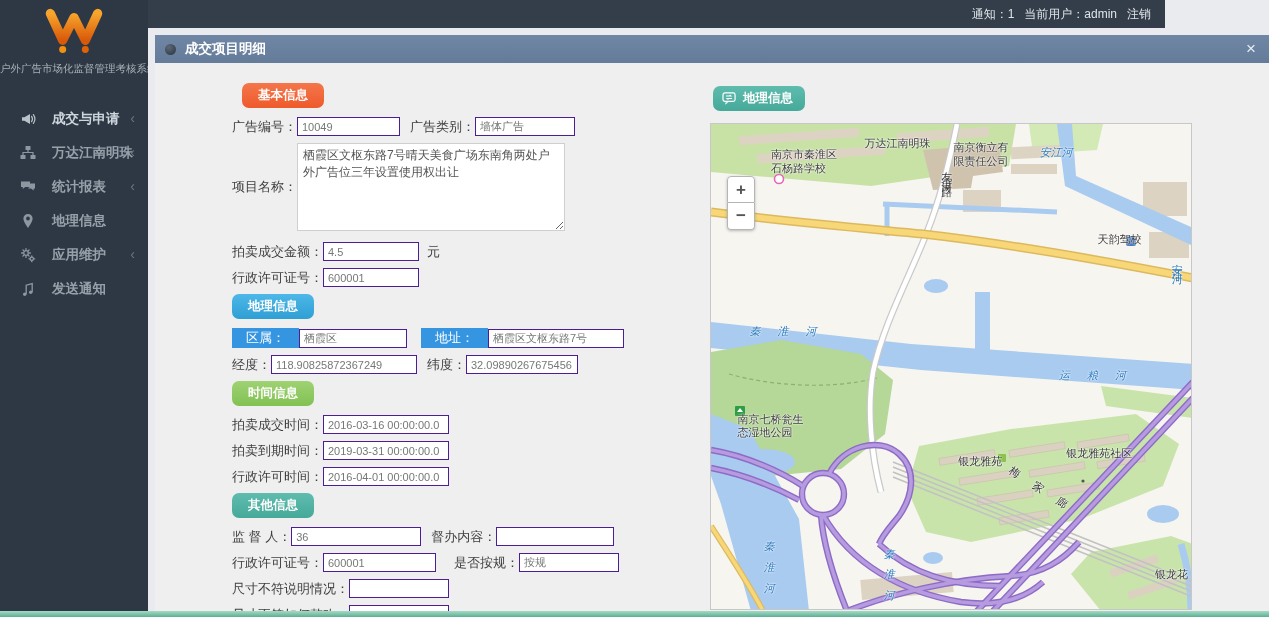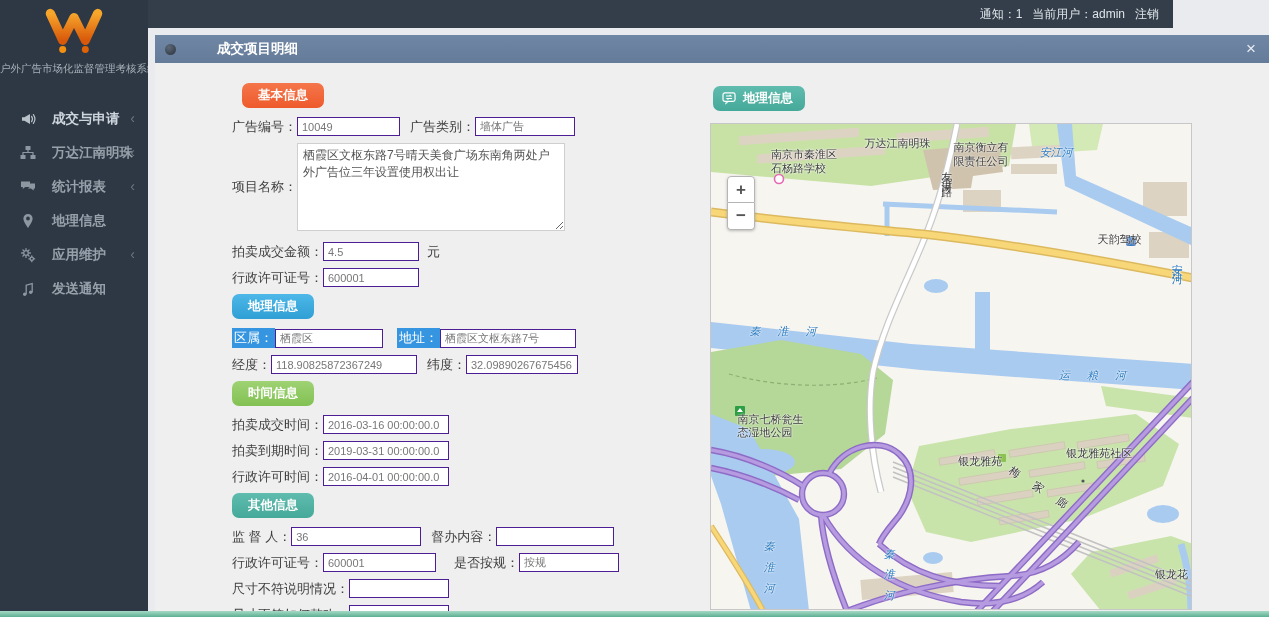--- a/index.html
+++ b/index.html
@@ -1,52 +1,52 @@
 <!DOCTYPE html>
 <html><head>
 <meta charset="utf-8">
 <style>
   * { margin:0; padding:0; box-sizing:border-box; }
   html,body { width:1269px; height:617px; overflow:hidden; font-family:"Liberation Sans","DejaVu Sans",sans-serif; }
   .app { position:relative; width:1269px; height:617px; background:#e9ebee; overflow:hidden; }
 
   
-  .topbar { position:absolute; left:8px; top:0; width:1165px; height:28px; background:#333e4a; z-index:5; }
+  .topbar { position:absolute; left:0; top:0; width:1165px; height:28px; background:#333e4a; z-index:5; }
   .topbar-right { position:absolute; right:14px; top:0; height:28px; display:flex; align-items:center; gap:10px; color:#dfe4e9; font-size:12px; }
   .topbar-right a { color:#dfe4e9; text-decoration:none; cursor:pointer; }
 
   
   .sidebar { position:absolute; left:0; top:0; width:148px; height:611px; background:#2d3844; z-index:6; }
   .logo-wrap { padding-top:6px; text-align:center; }
   .sys-title { margin-top:2px; text-align:center; font-size:10.5px; color:#a7b0b9; white-space:nowrap; overflow:hidden; }
   .menu { margin-top:26px; }
   .menu-item { position:relative; height:34px; display:flex; align-items:center; padding-left:20px; cursor:pointer; color:#97a1ab; font-size:13.5px; font-weight:bold; }
   .menu-item.active { color:#cdd5dd; }
   .menu-item .mi-icon { width:16px; height:16px; margin-right:16px; display:inline-flex; }
   .menu-item .chev { position:absolute; right:13px; top:50%; transform:translateY(-58%); font-size:14px; color:#6c7683; font-weight:normal; }
 
   
   .main { position:absolute; left:148px; top:28px; width:1121px; height:583px; background:#e9ebee; }
   .dialog { position:absolute; left:7px; top:7px; right:0; bottom:0; background:#efefef; }
-  .dialog-header { position:relative; height:28px; background:linear-gradient(#6f86a4,#647b99); display:flex; align-items:center; padding-left:10px;gap:32px; }
+  .dialog-header { position:relative; height:28px; background:linear-gradient(#6f86a4,#647b99); display:flex; align-items:center; padding-left:10px; }
   .dh-icon { width:11px; height:11px; border-radius:50%; background:radial-gradient(circle at 35% 30%, #5d6877, #39434f 70%); margin-right:9px; }
   .dh-title { color:#ffffff; font-size:13.5px; font-weight:bold; }
   .dh-close { position:absolute; right:13px; top:4px; color:#e8ecf2; font-size:17px; line-height:20px; cursor:pointer; }
   .dialog-body { position:absolute; left:0; top:28px; right:0; bottom:0; overflow:hidden; }
 
   
   .form-col { position:absolute; left:77px; top:20px; width:460px; }
   .badge { display:inline-block; color:#fff; font-size:12.5px; font-weight:bold; padding:4px 16px; border-radius:7px; margin-bottom:9px; }
   .badge-orange { background:linear-gradient(#f4764a,#ee5a2c);margin-left:10px; }
   .badge-blue   { background:linear-gradient(#4db7e8,#2f9fd4); }
   .badge-green  { background:linear-gradient(#9ed273,#82c153); }
   .badge-teal   { background:linear-gradient(#5fbcae,#45a999); }
   .frow { display:flex; align-items:center; margin-bottom:7px; }
   .flabel { font-size:13px; color:#3f3f3f; white-space:nowrap; }
-  .flabel.hl { background:#3695e0; color:#fff; padding:1px 2px; }
+  .flabel.hl { background:#3695e0; color:#fff; padding:1px 14px; }
   .fin { height:19px; border:1px solid #4c1d95; background:#fff; font-size:11px; color:#777; padding:0 4px; font-family:"Liberation Sans",sans-serif; }
   .fta { border:1px solid #cfcfcf; background:#fff; font-size:12px; color:#555; padding:3px 5px; resize:both; font-family:"Liberation Sans",sans-serif; }
   .unit { font-size:13px; color:#3f3f3f; margin-left:8px; }
   .ml10 { margin-left:10px; } .ml14 { margin-left:14px; } .ml18 { margin-left:18px; }
   .sect-gap { height:4px; }
 
   
   .map-badge { position:absolute; left:558px; top:23px; display:inline-flex; align-items:center; gap:6px; background:linear-gradient(#5fbcae,#45a999); color:#fff; font-size:12.5px; font-weight:bold; padding:4px 12px 4px 9px; border-radius:7px; }
   .map-box { position:absolute; left:555px; top:60px; width:482px; height:487px; border:1px solid #c7c7c7; background:#f7f5f0; overflow:hidden; cursor:grab; }
   .map-box svg.map-art { position:absolute; left:0; top:0; }

